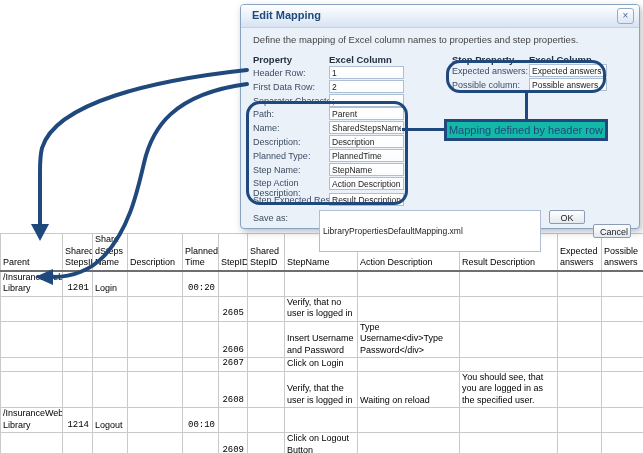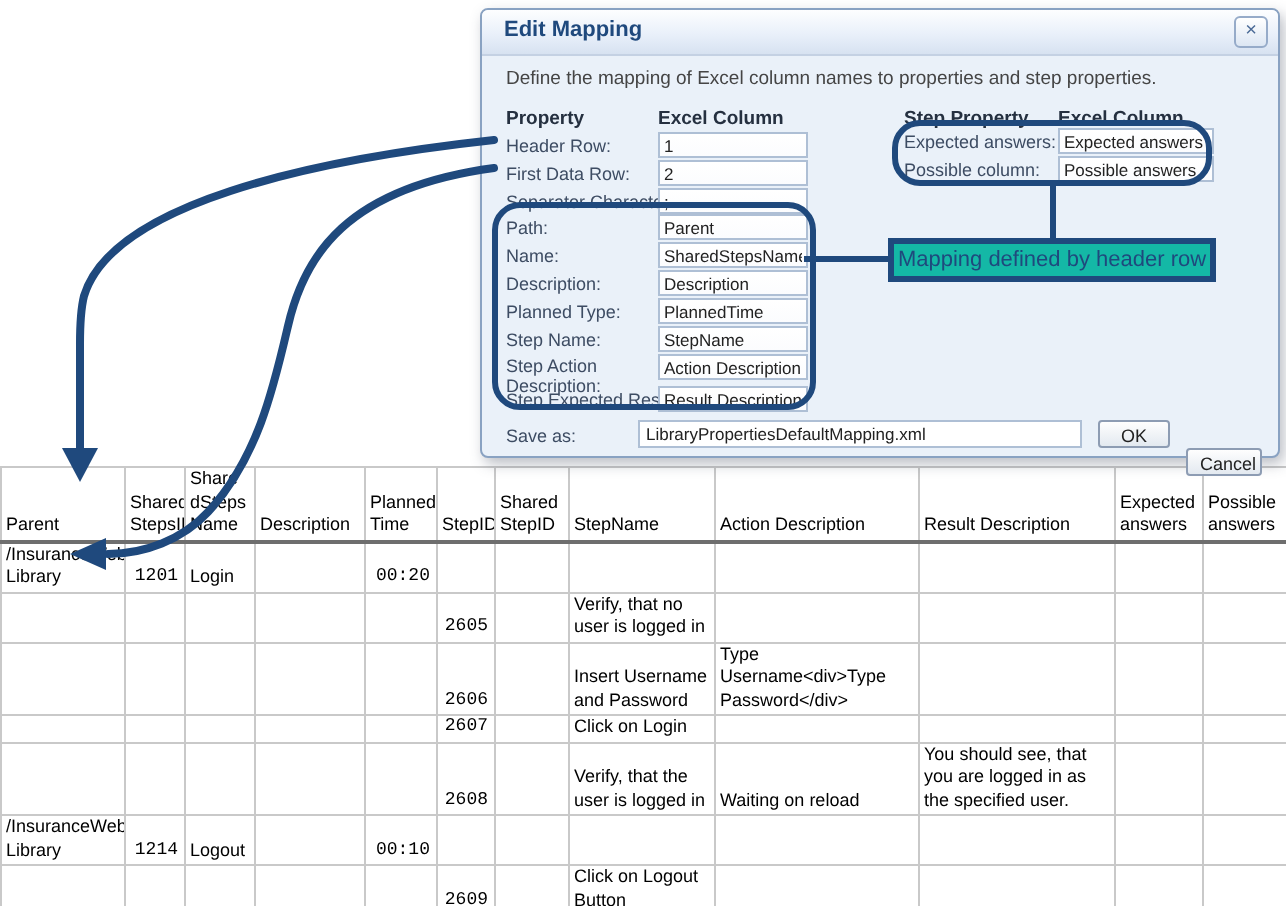--- a/index.html
+++ b/index.html
@@ -36,21 +36,21 @@
   .ol-step{left:205px;top:55px;width:154px;height:27px;}
   .conn{position:absolute;background:#1F497D;}
   .conn-h{left:161px;top:123px;width:42px;height:3px;}
   .conn-v{left:284px;top:85px;width:3px;height:30px;}
   .callout{position:absolute;left:203px;top:114px;width:158px;height:16px;background:#14b8a6;
         border:3px solid #1F497D;color:#1F497D;font-size:11px;text-align:center;line-height:16px;white-space:nowrap;}
 
   
   .savelabel{position:absolute;left:12px;top:208px;font-size:9px;color:#3d4c63;}
   .saveinput{position:absolute;left:78px;top:205px;width:214px;height:12px;border:1px solid #aebfd5;
-        background:#fff;font-family:"Liberation Sans",sans-serif;font-size:8.5px;color:#222;padding:0 3px;}
+        background:#fff;font-family:"Liberation Sans",sans-serif;font-size:8.5px;color:#222;padding:14px 3px;}
   .btn{position:absolute;top:205px;height:14px;border:1px solid #8d9cb3;border-radius:2px;
         background:linear-gradient(#fefefe,#e3e9f0);font-size:9px;text-align:center;line-height:13px;color:#222;cursor:default;}
   .btn-ok{left:308px;width:36px;}
   .btn-cancel{left:352px;width:38px;margin-top:14px;}
 
   
   svg.arrows{position:absolute;left:0;top:0;width:643px;height:453px;pointer-events:none;}
 </style>
 </head>
 <body>

